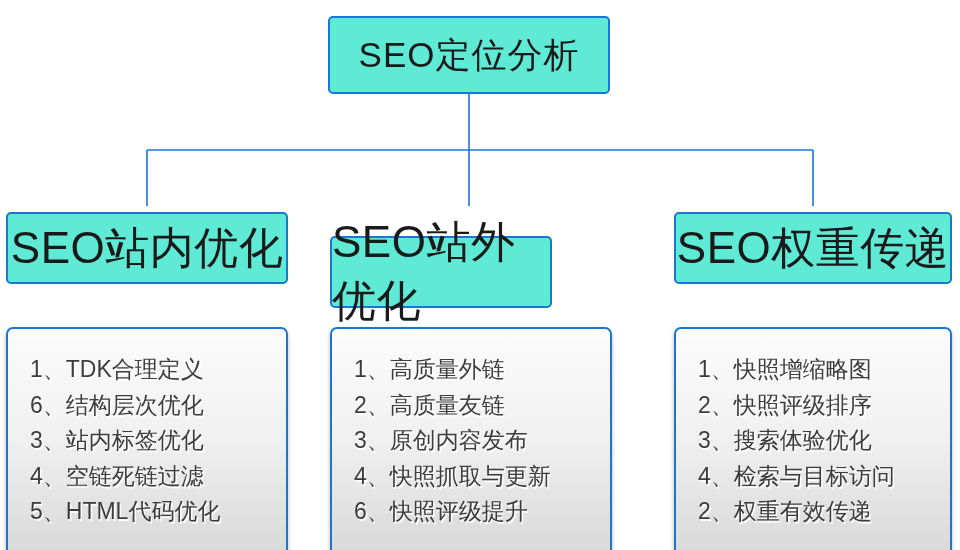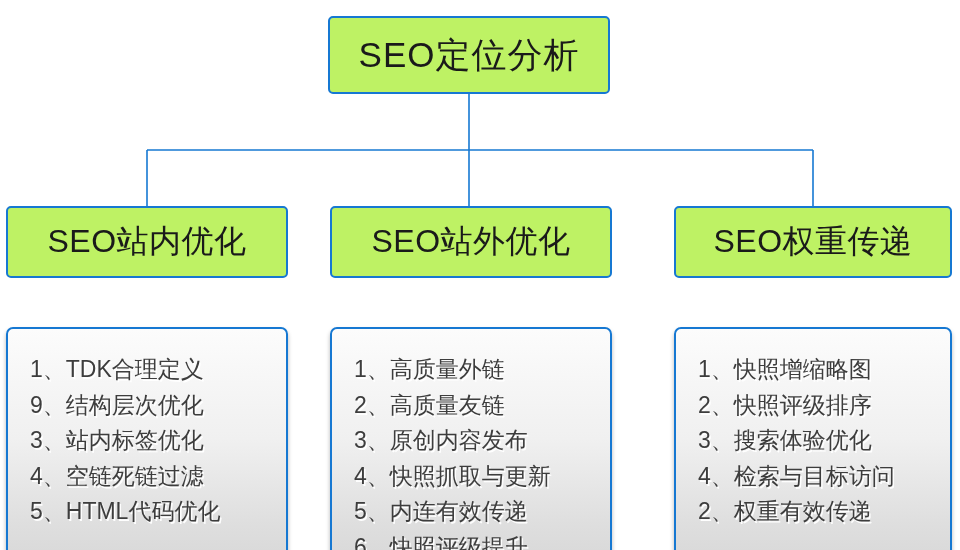--- a/index.html
+++ b/index.html
@@ -5,42 +5,42 @@
   * { margin: 0; padding: 0; box-sizing: border-box; }
   html, body { width: 960px; height: 550px; background: #ffffff; overflow: hidden; }
   body { font-family: "Liberation Sans", "DejaVu Sans", sans-serif; position: relative; }
 
   .canvas { position: absolute; left: 0; top: 0; width: 960px; height: 550px; }
 
   .connectors { position: absolute; left: 0; top: 0; width: 960px; height: 550px; pointer-events: none; }
 
   .node-box {
     position: absolute;
-    background: #bef264;
+    background: #5eead4;
     border: 2px solid #1678d2;
     border-radius: 5px;
     display: flex;
     align-items: center;
     justify-content: center;
     color: #1a1a1a;
   }
 
   .root-box {
     left: 328px; top: 16px; width: 282px; height: 78px;
     font-size: 35px;
     letter-spacing: 1px;
   }
 
   .header-box {
-    top: 206px; height: 72px;
-    font-size: 32px;
+    top: 212px; height: 72px;
+    font-size: 44px;
     letter-spacing: 0.5px;
   }
   .header-left  { left: 6px;   width: 282px; }
-  .header-mid   { left: 330px; width: 282px; }
+  .header-mid   { left: 330px; width: 222px; margin-top: 24px; }
   .header-right { left: 674px; width: 278px; }
 
   .list-panel {
     position: absolute;
     top: 281px; height: 250px;
     border: 2px solid #1678d2;
     border-radius: 7px;
     background: linear-gradient(180deg, #fcfcfc 0%, #f0f0f0 45%, #dedede 80%, #d6d6d6 100%);
     box-shadow: 0 3px 4px rgba(0,0,0,0.28);
     padding: 23px 10px 0 22px;
@@ -77,37 +77,36 @@
   <div class="node-box root-box">
     <span>SEO定位分析</span>
   </div>
 
   <div class="node-box header-box header-left">
     <span>SEO站内优化</span>
   </div>
   <div class="list-panel panel-left">
     <ul>
       <li>1、TDK合理定义</li>
-      <li>9、结构层次优化</li>
+      <li>6、结构层次优化</li>
       <li>3、站内标签优化</li>
       <li>4、空链死链过滤</li>
       <li>5、HTML代码优化</li>
     </ul>
   </div>
 
   <div class="node-box header-box header-mid">
     <span>SEO站外优化</span>
   </div>
   <div class="list-panel panel-mid">
     <ul>
       <li>1、高质量外链</li>
       <li>2、高质量友链</li>
       <li>3、原创内容发布</li>
       <li>4、快照抓取与更新</li>
-      <li>5、内连有效传递</li>
       <li>6、快照评级提升</li>
     </ul>
   </div>
 
   <div class="node-box header-box header-right">
     <span>SEO权重传递</span>
   </div>
   <div class="list-panel panel-right">
     <ul>
       <li>1、快照增缩略图</li>

